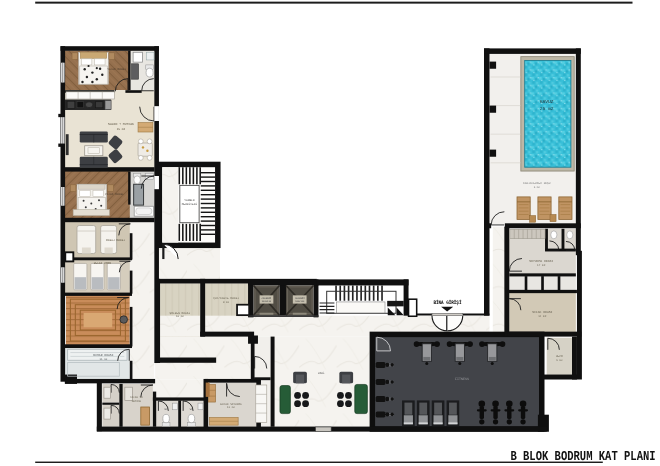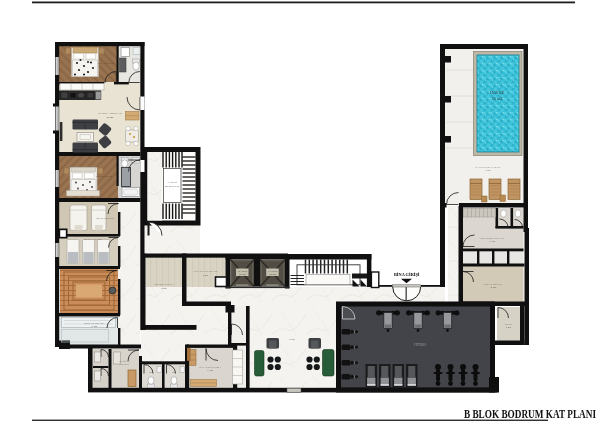--- a/index.html
+++ b/index.html
@@ -1,16 +1,16 @@
 <!DOCTYPE html>
 <html><head>
 <meta charset="utf-8">
 <style>
 html,body{margin:0;padding:0;background:#ffffff;}
-#page{width:600px;height:424px;position:relative;font-family:Liberation Serif, serif;}
+#page{width:600px;height:424px;position:relative;font-family:Liberation Mono, monospace;}
 svg{display:block;}
 </style>
 </head>
 <body>
 <div id="page">
 <svg width="600" height="424" viewBox="0 0 600 424">
 <defs>
 
 <pattern id="wd" width="6" height="6" patternUnits="userSpaceOnUse" patternTransform="rotate(45)">
   <rect width="6" height="6" fill="#95704e"></rect>

